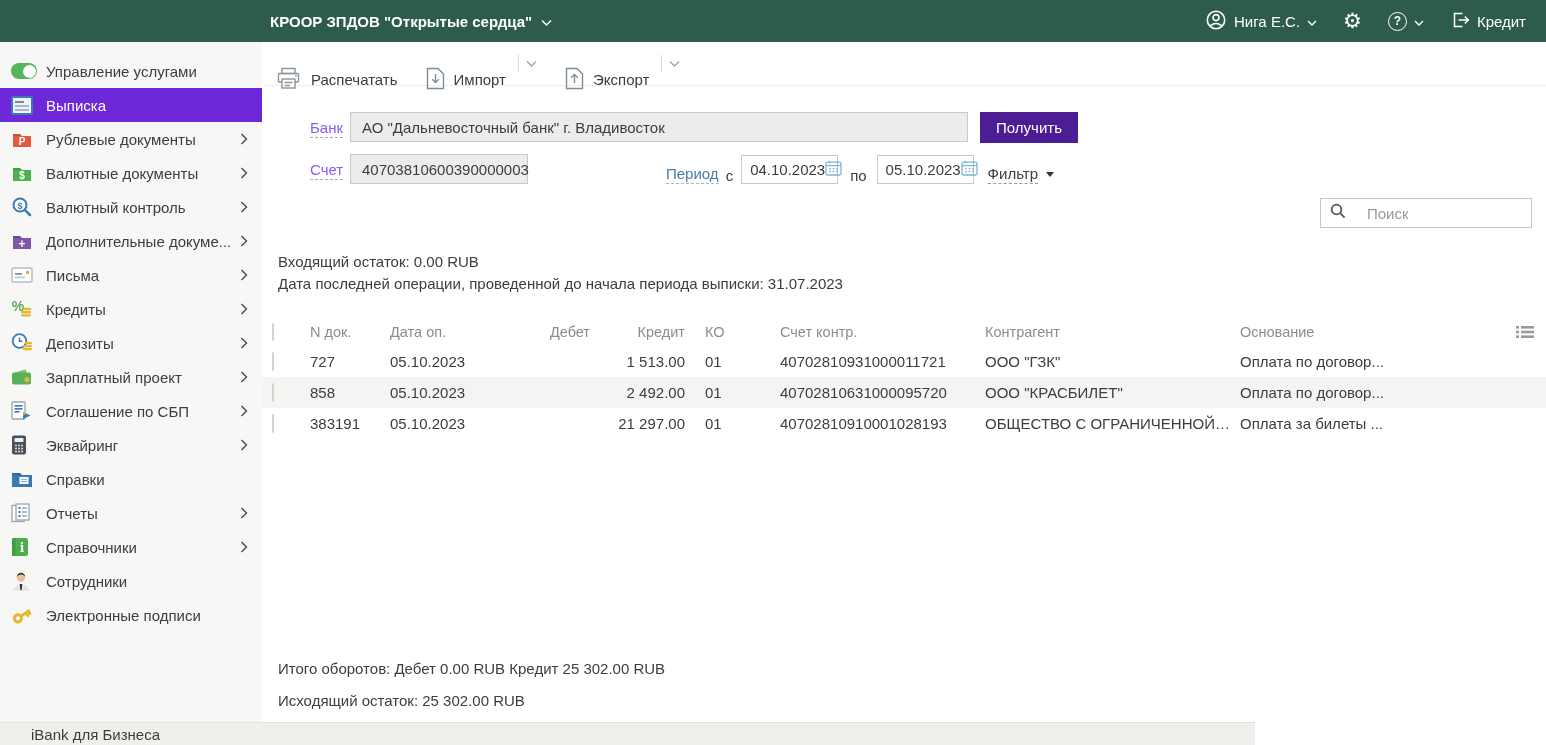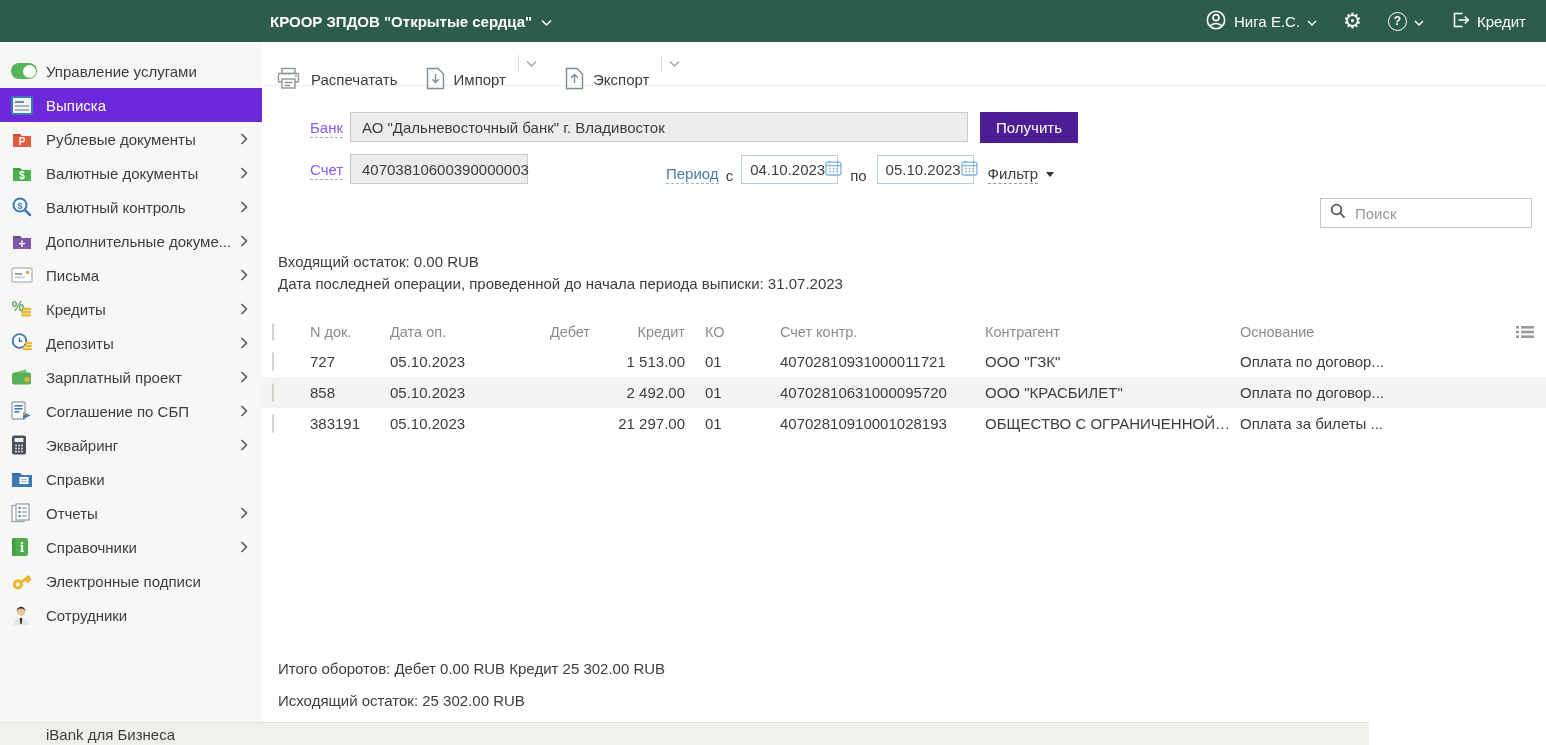--- a/index.html
+++ b/index.html
@@ -21,43 +21,43 @@
   
   .sidebar { position:absolute; top:42px; left:0; width:262px; height:680px; background:#f7f7f5; padding-top:12px; }
   .side-item { height:34px; display:flex; align-items:center; padding:0 14px 0 11px; font-size:15px; color:#3d3d3d; cursor:pointer; }
   .side-item .icon { width:26px; height:22px; margin-right:9px; flex:0 0 26px; display:flex; align-items:center; justify-content:flex-start; }
   .side-item .chev { margin-left:auto; display:flex; align-items:center; }
   .side-item.selected { background:#6d28d9; color:#fff; }
   .toggle { width:29px; height:16px; border-radius:8px; background:#55b559; position:relative; }
   .toggle .knob { position:absolute; top:1.5px; right:1.5px; width:13px; height:13px; border-radius:50%; background:#fff; }
   
   .appfooter {
-    position:absolute; left:0; bottom:0; width:1369px; height:23px;
+    position:absolute; left:0; bottom:0; width:1255px; height:23px;
     background:#efefec; border-top:1px solid #e2e2de;
-    display:flex; align-items:center; padding-left:46px; font-size:15px; color:#3d3d3d;
+    display:flex; align-items:center; padding-left:31px; font-size:15px; color:#3d3d3d;
   }
   
   .main { position:absolute; left:262px; top:42px; width:1284px; height:680px; background:#fff; }
   .toolbar { position:absolute; top:0; left:0; width:100%; height:44px; display:flex; align-items:center; padding-left:14px; border-bottom:1px solid #ededeb; }
   .tool-btn { display:flex; align-items:center; gap:9px; font-size:15px; color:#3d3d3d; cursor:pointer;margin-top:32px; }
   .tool-sep { width:1px; height:17px; background:#d9d9d6; margin:0 7px 0 12px; }
   .mr28 { margin-right:28px; }
   .dd-chev { display:flex; align-items:center; cursor:pointer; }
   
   .fld-label { position:absolute; font-size:15px; color:#8b5cf6; border-bottom:1px dashed #9fb0bb; cursor:pointer; line-height:18px; }
   .input-grey { position:absolute; background:#ececea; border:1px solid #c9c9c6; font-size:15px; color:#3d3d3d; padding:0 11px; display:flex; align-items:center; height:30px; }
   .btn-get { position:absolute; left:718px; top:70px; width:98px; height:31px; background:#4c1d95; color:#fff; font-size:15px; border:none; cursor:pointer; font-family:inherit; }
   .period-row { position:absolute; left:404px; top:113px; height:29px; display:flex; align-items:flex-end; }
   .link-blue { font-size:15px; color:#4a7ca8; border-bottom:1px dashed #9cb8cf; cursor:pointer; line-height:18px; }
   .plain { font-size:15px; color:#3d3d3d; }
   .date-input { width:97px; height:29px; background:#fff; border:1px solid #b9cdd8; display:flex; align-items:center; justify-content:space-between; padding:0 7px 0 8px; font-size:15px; color:#3d3d3d; cursor:text; }
   .filter-link { display:flex; align-items:center; gap:8px; cursor:pointer; margin-left:14px; }
   .filter-link .lbl { font-size:15px; color:#3d3d3d; border-bottom:1px dashed #9a9a9a; line-height:18px; }
   .caret-down { width:0; height:0; border-left:4.5px solid transparent; border-right:4.5px solid transparent; border-top:5.5px solid #333; }
-  .search-box { position:absolute; left:1058px; top:156px; width:212px; height:30px; border:1px solid #c6c6c3; display:flex; align-items:center; padding:0 9px; gap:9px; background:#fff; }
+  .search-box { position:absolute; left:1058px; top:156px; width:212px; height:30px; border:1px solid #c6c6c3; display:flex; align-items:center; padding:0 9px; gap:21px; background:#fff; }
   .search-box input { border:none; outline:none; flex:1; font-size:15px; font-family:inherit; color:#3d3d3d; background:transparent; }
   .search-box input::placeholder { color:#9a9a9a; }
   .info-line { position:absolute; left:16px; font-size:15px; color:#3d3d3d; }
   
   .trow { display:grid; grid-template-columns:38px 80px 130px 90px 95px 75px 205px 255px 1fr 40px; align-items:center; }
   .thead { position:absolute; top:276px; left:0; width:100%; height:28px; color:#8c8c8c; font-size:14.5px; }
   .tbody { position:absolute; top:304px; left:0; width:100%; }
   .tbody .trow { height:31px; font-size:15px; color:#3d3d3d; }
   .tbody .trow.alt { background:#f4f4f2; }
   .cell { padding-left:10px; white-space:nowrap; overflow:hidden; text-overflow:ellipsis; }
@@ -353,40 +353,40 @@
     <span>Справочники</span>
     <span class="chev">
         <svg width="8" height="12" viewBox="0 0 8 12">
           <polyline points="1.5,1 6.5,6 1.5,11" fill="none" stroke="#4a4a4a" stroke-width="1.4"></polyline>
         </svg>
       </span>
   </div>
 
   <div class="side-item">
     <span class="icon">
+        <svg width="20" height="20" viewBox="0 0 20 20">
+          <path d="M2 20 a8 6.5 0 0 1 16 0 z" fill="#e6e6e4"></path>
+          <path d="M8.7 13 h2.6 l-0.6 6 h-1.4 z" fill="#333"></path>
+          <circle cx="10" cy="6.5" r="4.2" fill="#e8c39a"></circle>
+          <path d="M5.8 6 a4.2 4.2 0 0 1 8.4 0 c-1.2-2-2.6-2.6-4.2-2.6 s-3 0.6-4.2 2.6" fill="#3a332d"></path>
+        </svg>
+      </span>
+    <span>Сотрудники</span>
+  </div>
+
+  <div class="side-item">
+    <span class="icon">
         <svg width="22" height="19" viewBox="0 0 22 19">
           <g transform="rotate(-35 11 9.5)">
             <circle cx="6" cy="9.5" r="3.6" fill="none" stroke="#e8b731" stroke-width="3"></circle>
             <path d="M9.8 9.5 h9.5 M15.5 9.5 v3.5 M18.5 9.5 v3" stroke="#e8b731" stroke-width="2.8" stroke-linecap="round" fill="none"></path>
           </g>
         </svg>
       </span>
     <span>Электронные подписи</span>
-  </div>
-
-  <div class="side-item">
-    <span class="icon">
-        <svg width="20" height="20" viewBox="0 0 20 20">
-          <path d="M2 20 a8 6.5 0 0 1 16 0 z" fill="#e6e6e4"></path>
-          <path d="M8.7 13 h2.6 l-0.6 6 h-1.4 z" fill="#333"></path>
-          <circle cx="10" cy="6.5" r="4.2" fill="#e8c39a"></circle>
-          <path d="M5.8 6 a4.2 4.2 0 0 1 8.4 0 c-1.2-2-2.6-2.6-4.2-2.6 s-3 0.6-4.2 2.6" fill="#3a332d"></path>
-        </svg>
-      </span>
-    <span>Сотрудники</span>
   </div>
 
 </aside>
 
 <main class="main">
 
   <div class="toolbar">
     <div class="tool-btn mr28">
       <span><svg width="26" height="23" viewBox="0 0 26 23" fill="none" stroke="#8a959c" stroke-width="1.4">
             <rect x="6" y="1.5" width="13" height="5"></rect>

